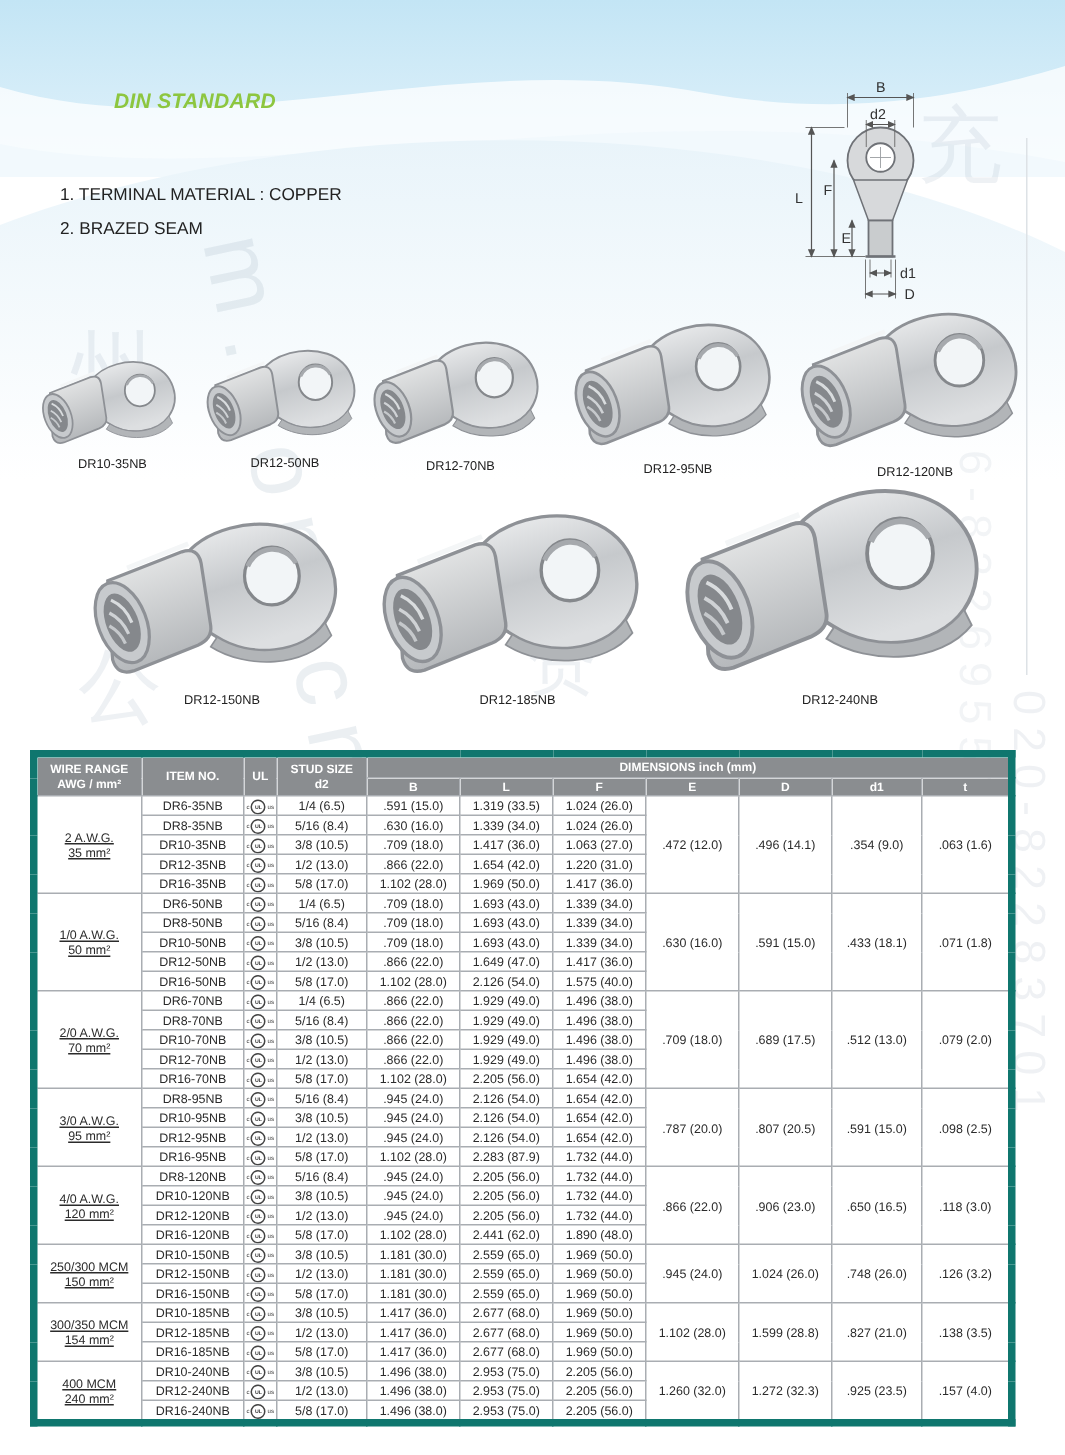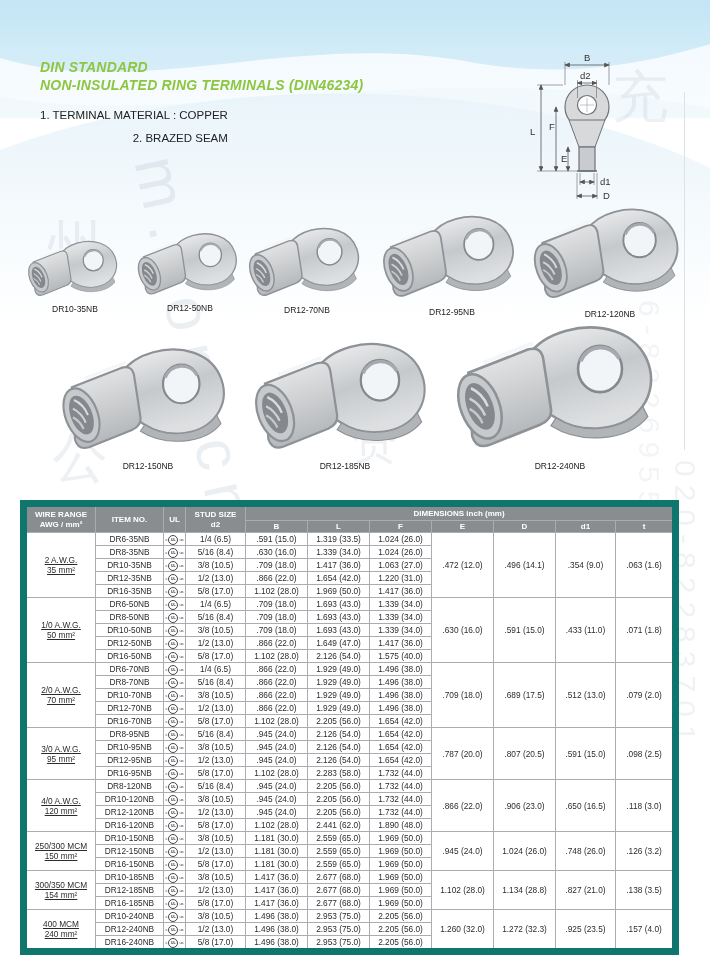--- a/index.html
+++ b/index.html
@@ -16,35 +16,35 @@
   .wm-phone1{right:8px;top:460px;writing-mode:vertical-rl;font-size:30px;letter-spacing:8px;color:rgba(165,180,195,0.18);}
   .wm-phone2{right:44px;top:300px;writing-mode:vertical-rl;font-size:30px;letter-spacing:8px;color:rgba(165,180,195,0.15);}
   .wm-glyph{font-size:56px;color:rgba(170,185,198,0.20);}
   .wm-g1{left:612px;top:60px;}
   .wm-g2{left:46px;top:210px;}
   .wm-g3{left:52px;top:420px;}
   .wm-g4{left:350px;top:410px;font-size:48px;}
 
   
   .titleblock{position:absolute;left:40px;top:58px;z-index:2;}
-  .title-line{font-style:italic;font-weight:bold;font-size:14px;line-height:18px;letter-spacing:0.2px;}
-  .specs{position:absolute;left:40px;top:104px;z-index:2;text-align:right;}
+  .title-line{font-style:italic;font-weight:bold;font-size:14px;line-height:18px;letter-spacing:0.2px;margin-left:36px;}
+  .specs{position:absolute;left:40px;top:119px;z-index:2;}
   .spec-line{font-size:11.5px;color:#222;line-height:23px;white-space:pre;}
 
   
   .diagram{position:absolute;left:523px;top:50px;z-index:2;}
   .diagram text{font-family:"Liberation Sans",sans-serif;font-size:9.5px;fill:#333;}
 
   
   .prod{position:absolute;display:flex;flex-direction:column;align-items:center;justify-content:flex-end;z-index:2;}
   .prod-label{font-size:8.5px;color:#222;margin-top:3px;white-space:nowrap;}
 
   
   .tablewrap{position:absolute;left:20px;top:500px;z-index:2;}
-  table{border-collapse:collapse;table-layout:fixed;width:652px;border:7px solid #0f766e;}
+  table{border-collapse:collapse;table-layout:fixed;width:652px;border:5px solid #0f766e;}
   th,td{border:1px solid #a9adb2;overflow:hidden;white-space:nowrap;text-align:center;vertical-align:middle;padding:0;}
   thead th{background:#8a8d90;color:#ffffff;font-weight:bold;font-size:8px;line-height:10px;}
   thead tr.h1 th{height:13px;}
   thead tr.h2 th{height:11px;}
   tbody td{font-size:8.3px;color:#2b2b2b;height:11.9px;line-height:10px;background:#ffffff;}
   td.wire{font-size:8.3px;line-height:10px;text-decoration:underline;}
   .ulm{display:inline-flex;align-items:center;justify-content:center;gap:1px;}
   .ulm i{font-style:normal;font-size:4px;color:#333;}
   .ulm b{display:inline-flex;align-items:center;justify-content:center;width:8px;height:8px;border:1px solid #444;border-radius:50%;font-size:3.5px;color:#333;font-weight:bold;}
 </style>
@@ -74,21 +74,20 @@
   <div class="wm wm-domain">m.com.cn</div>
   <div class="wm wm-phone1">020-82283701</div>
   <div class="wm wm-phone2">6-82269557</div>
   <div class="wm wm-glyph wm-g1">充</div>
   <div class="wm wm-glyph wm-g2">州</div>
   <div class="wm wm-glyph wm-g3">公</div>
   <div class="wm wm-glyph wm-g4">资</div>
 
   <div class="titleblock">
     <div class="title-line" style="color:#8dc63f">DIN STANDARD</div>
-    <div class="title-line" style="color:#8dc63f">NON-INSULATED RING TERMINALS  (DIN46234)</div>
   </div>
   <div class="specs">
     <div class="spec-line">1. TERMINAL MATERIAL : COPPER</div>
     <div class="spec-line">2. BRAZED SEAM</div>
   </div>
 
   <svg class="diagram" width="182" height="155" viewBox="0 0 182 155">
     <defs>
       <marker id="ar" markerWidth="7" markerHeight="7" refX="6" refY="3" orient="auto-start-reverse">
         <path d="M0,0 L7,3 L0,6 Z" fill="#555"></path>
@@ -324,21 +323,21 @@
                 <i>c</i>
                 <b>UL</b>
                 <i>us</i>
               </span></td>
             <td>1/4 (6.5)</td>
             <td>.709 (18.0)</td>
             <td>1.693 (43.0)</td>
             <td>1.339 (34.0)</td>
             <td rowspan="5">.630 (16.0)</td>
             <td rowspan="5">.591 (15.0)</td>
-            <td rowspan="5">.433 (11.0)</td>
+            <td rowspan="5">.433 (18.1)</td>
             <td rowspan="5">.071 (1.8)</td>
           </tr>
           <tr>
             <td>DR8-50NB</td>
             <td><span class="ulm">
                 <i>c</i>
                 <b>UL</b>
                 <i>us</i>
               </span></td>
             <td>5/16 (8.4)</td>
@@ -496,21 +495,21 @@
           </tr>
           <tr>
             <td>DR16-95NB</td>
             <td><span class="ulm">
                 <i>c</i>
                 <b>UL</b>
                 <i>us</i>
               </span></td>
             <td>5/8 (17.0)</td>
             <td>1.102 (28.0)</td>
-            <td>2.283 (58.0)</td>
+            <td>2.283 (87.9)</td>
             <td>1.732 (44.0)</td>
           </tr>
           <tr>
             <td rowspan="4" class="wire">
               <div>4/0 A.W.G.</div>
               <div>120 mm²</div>
             </td>
             <td>DR8-120NB</td>
             <td><span class="ulm">
                 <i>c</i>
@@ -615,21 +614,21 @@
             <td><span class="ulm">
                 <i>c</i>
                 <b>UL</b>
                 <i>us</i>
               </span></td>
             <td>3/8 (10.5)</td>
             <td>1.417 (36.0)</td>
             <td>2.677 (68.0)</td>
             <td>1.969 (50.0)</td>
             <td rowspan="3">1.102 (28.0)</td>
-            <td rowspan="3">1.134 (28.8)</td>
+            <td rowspan="3">1.599 (28.8)</td>
             <td rowspan="3">.827 (21.0)</td>
             <td rowspan="3">.138 (3.5)</td>
           </tr>
           <tr>
             <td>DR12-185NB</td>
             <td><span class="ulm">
                 <i>c</i>
                 <b>UL</b>
                 <i>us</i>
               </span></td>

